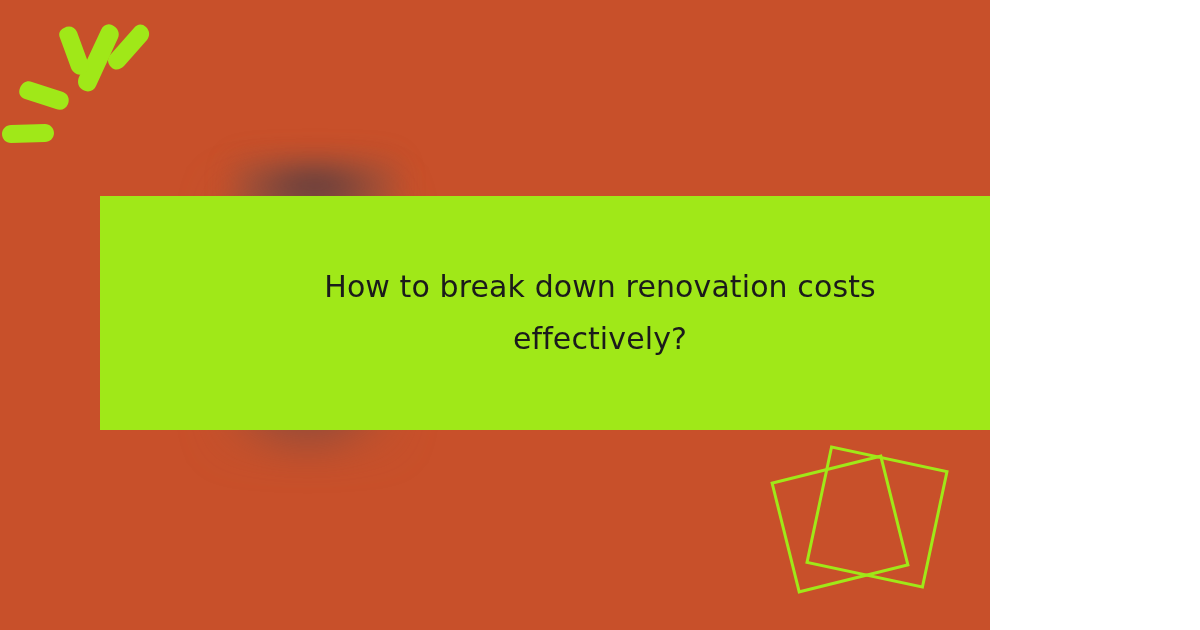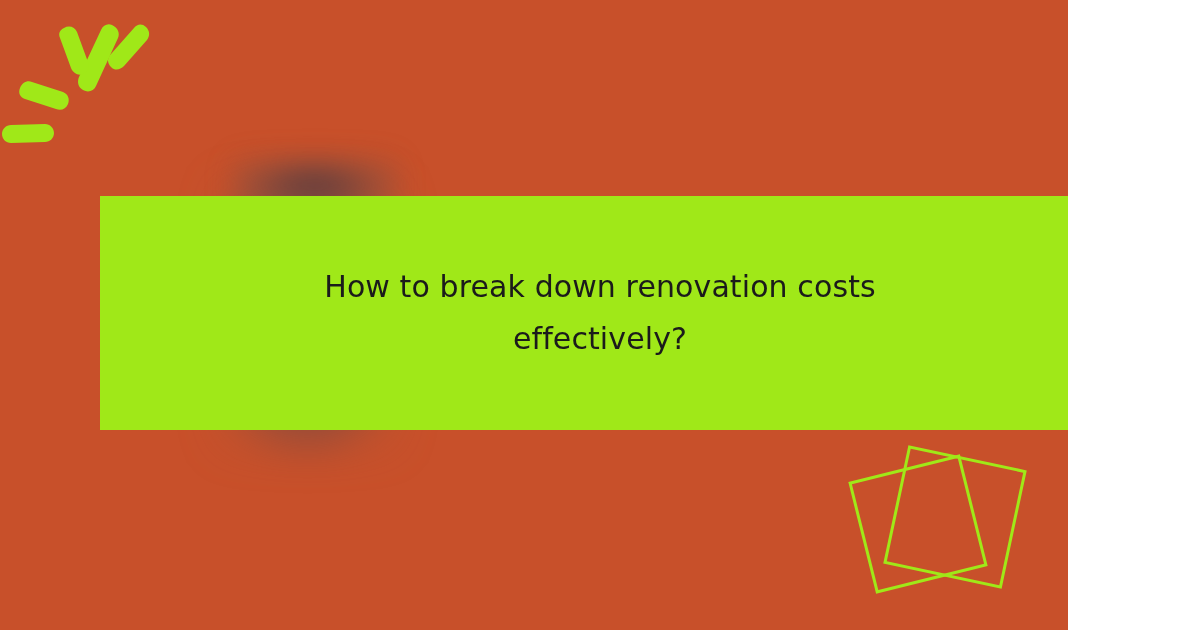--- a/index.html
+++ b/index.html
@@ -7,21 +7,21 @@
     padding: 0;
   }
   body {
     width: 1200px;
     height: 630px;
     overflow: hidden;
     font-family: "DejaVu Sans", sans-serif;
   }
   #canvas {
     position: relative;
-    width: 1068px;
+    width: 990px;
     height: 630px;
     background: #c8502a;
     overflow: hidden;
   }
 
   
   .smudge {
     position: absolute;
     left: 205px;
     top: 170px;

